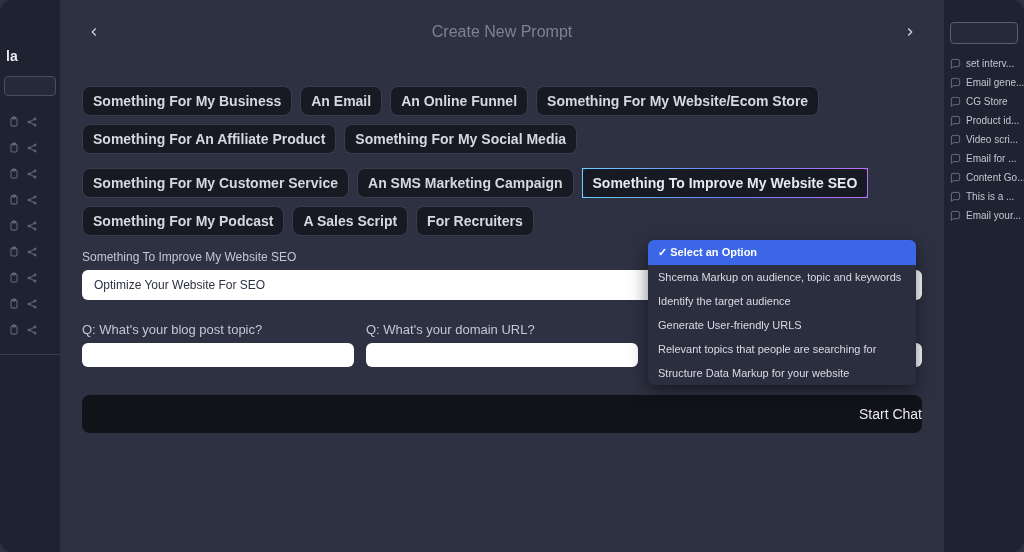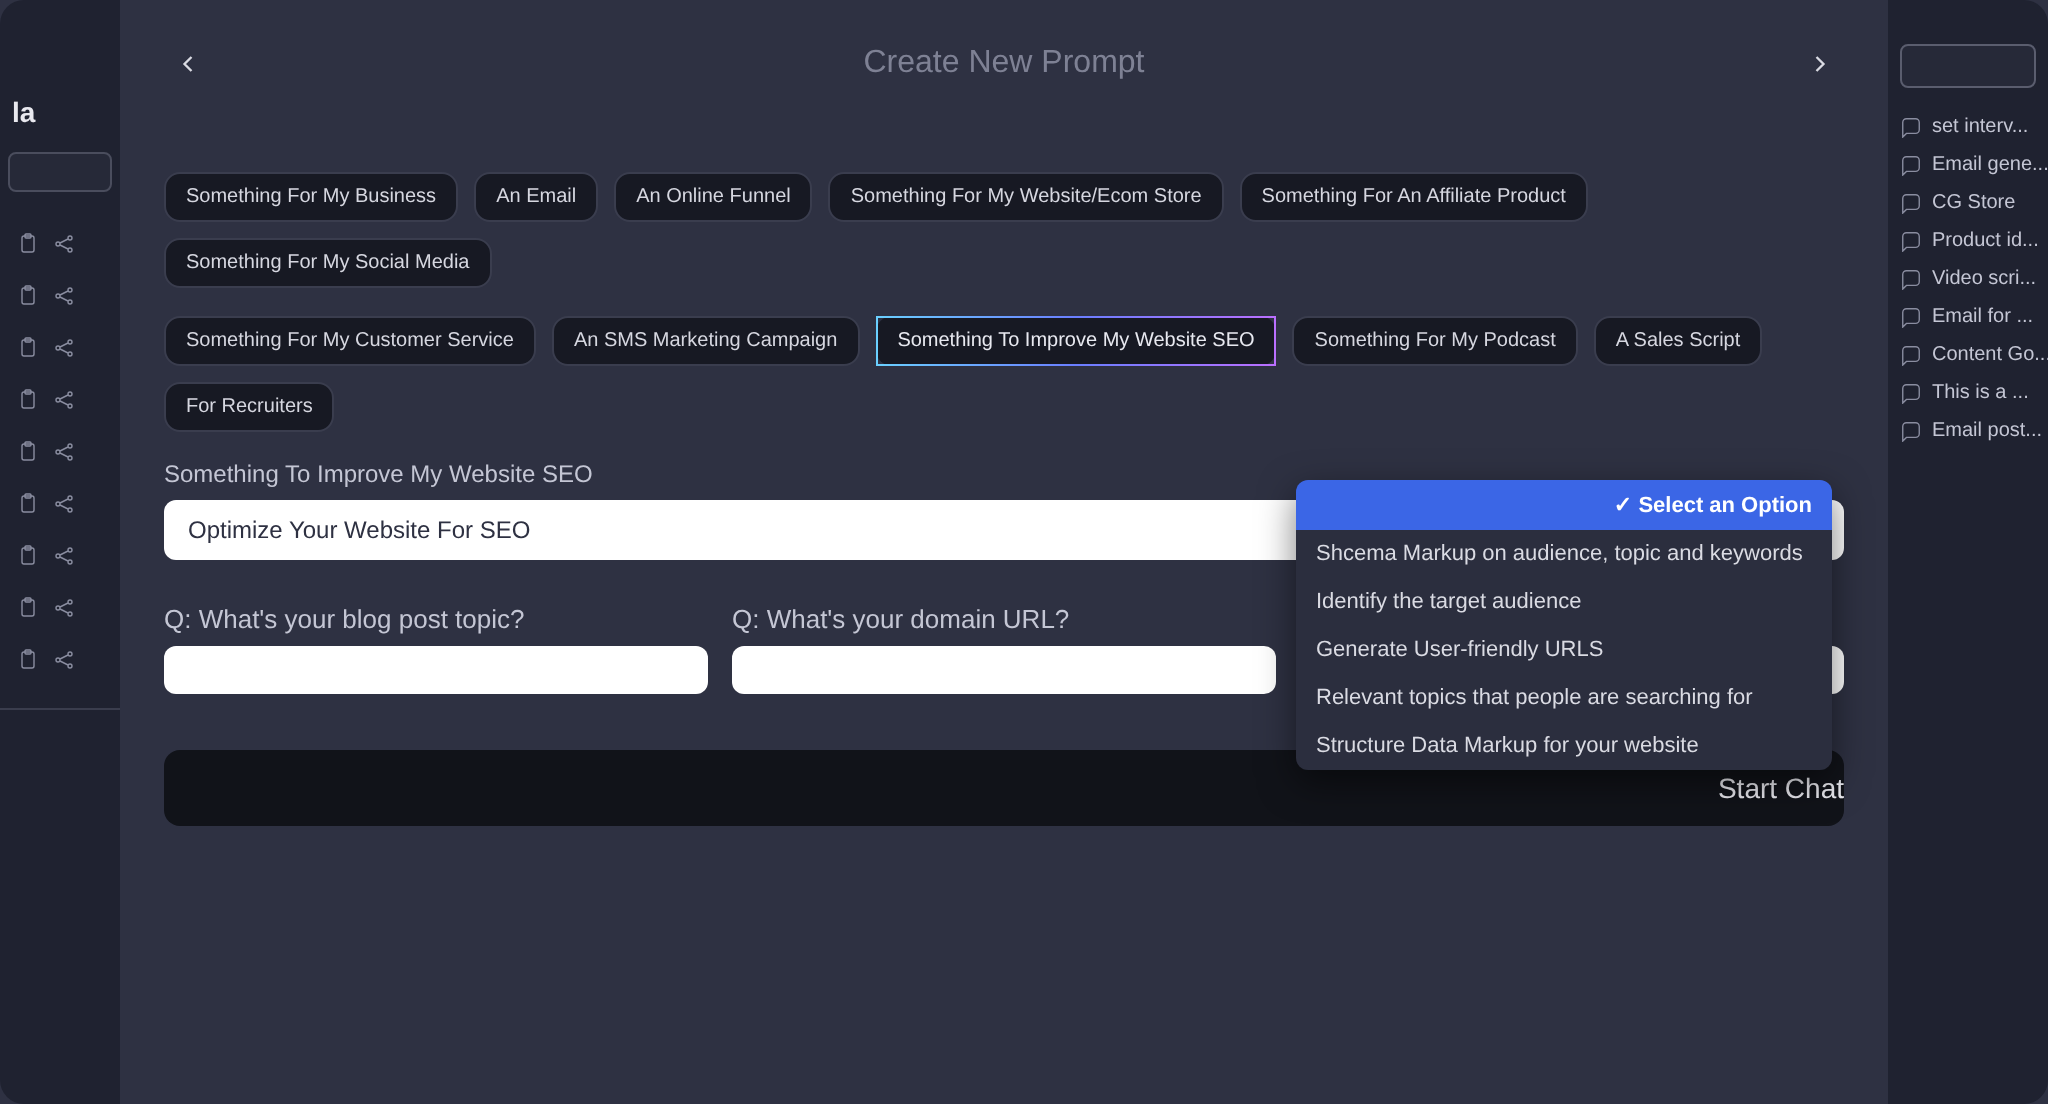--- a/index.html
+++ b/index.html
@@ -71,28 +71,29 @@
     width: 24px; height: 24px; display:inline-flex; align-items:center; justify-content:center;
     color: #dadbe3; cursor: pointer;
   }
   .nav-arrow svg { width: 14px; height: 14px; stroke: #dadbe3; fill:none; stroke-width: 2; }
 
   .chips {
     display: flex; flex-wrap: wrap; gap: 8px;
     margin-bottom: 14px;
   }
   .chip {
-    font-size: 10px;
+    font-size: 14px;
     color: #d6d7e0;
     background: #171923;
     border: 1px solid #3a3d4e;
     border-radius: 8px;
     padding: 6px 10px;
     cursor: pointer;
     white-space: nowrap;
+    font-weight: bold;
   }
   .chip.active {
     border: 1.5px solid;
     border-image: linear-gradient(90deg,#6ad0ff,#6a7eff,#bb6fff) 1;
     color: #e8e9f0;
   }
 
   .section-label {
     font-size: 12px;
     color: #c4c6d4;
@@ -154,21 +155,20 @@
     padding: 6px 10px;
     font-size: 11px;
     color: #dadbe3;
     cursor: pointer;
     white-space: nowrap;
   }
   .dd-item.selected {
     background: #3b66e6;
     color: #ffffff;
     font-weight: 600;
-    text-align: right;
   }
   .dd-item.selected::before { content: "✓ "; font-weight: 700; }
 
   
   .right-rail {
     width: 80px;
     height: 100%;
     background: #1f2230;
     padding-top: 22px;
     display: flex; flex-direction: column;
@@ -464,16 +464,16 @@
     <div class="r-row">
         <svg viewBox="0 0 24 24">
           <path d="M21 15a4 4 0 0 1-4 4H7l-4 4V7a4 4 0 0 1 4-4h10a4 4 0 0 1 4 4z"></path>
         </svg>
         <span>This is a ...</span>
       </div>
     <div class="r-row">
         <svg viewBox="0 0 24 24">
           <path d="M21 15a4 4 0 0 1-4 4H7l-4 4V7a4 4 0 0 1 4-4h10a4 4 0 0 1 4 4z"></path>
         </svg>
-        <span>Email post...</span>
+        <span>Email your...</span>
       </div>
   </aside>
 </div>
 
 </body></html>

